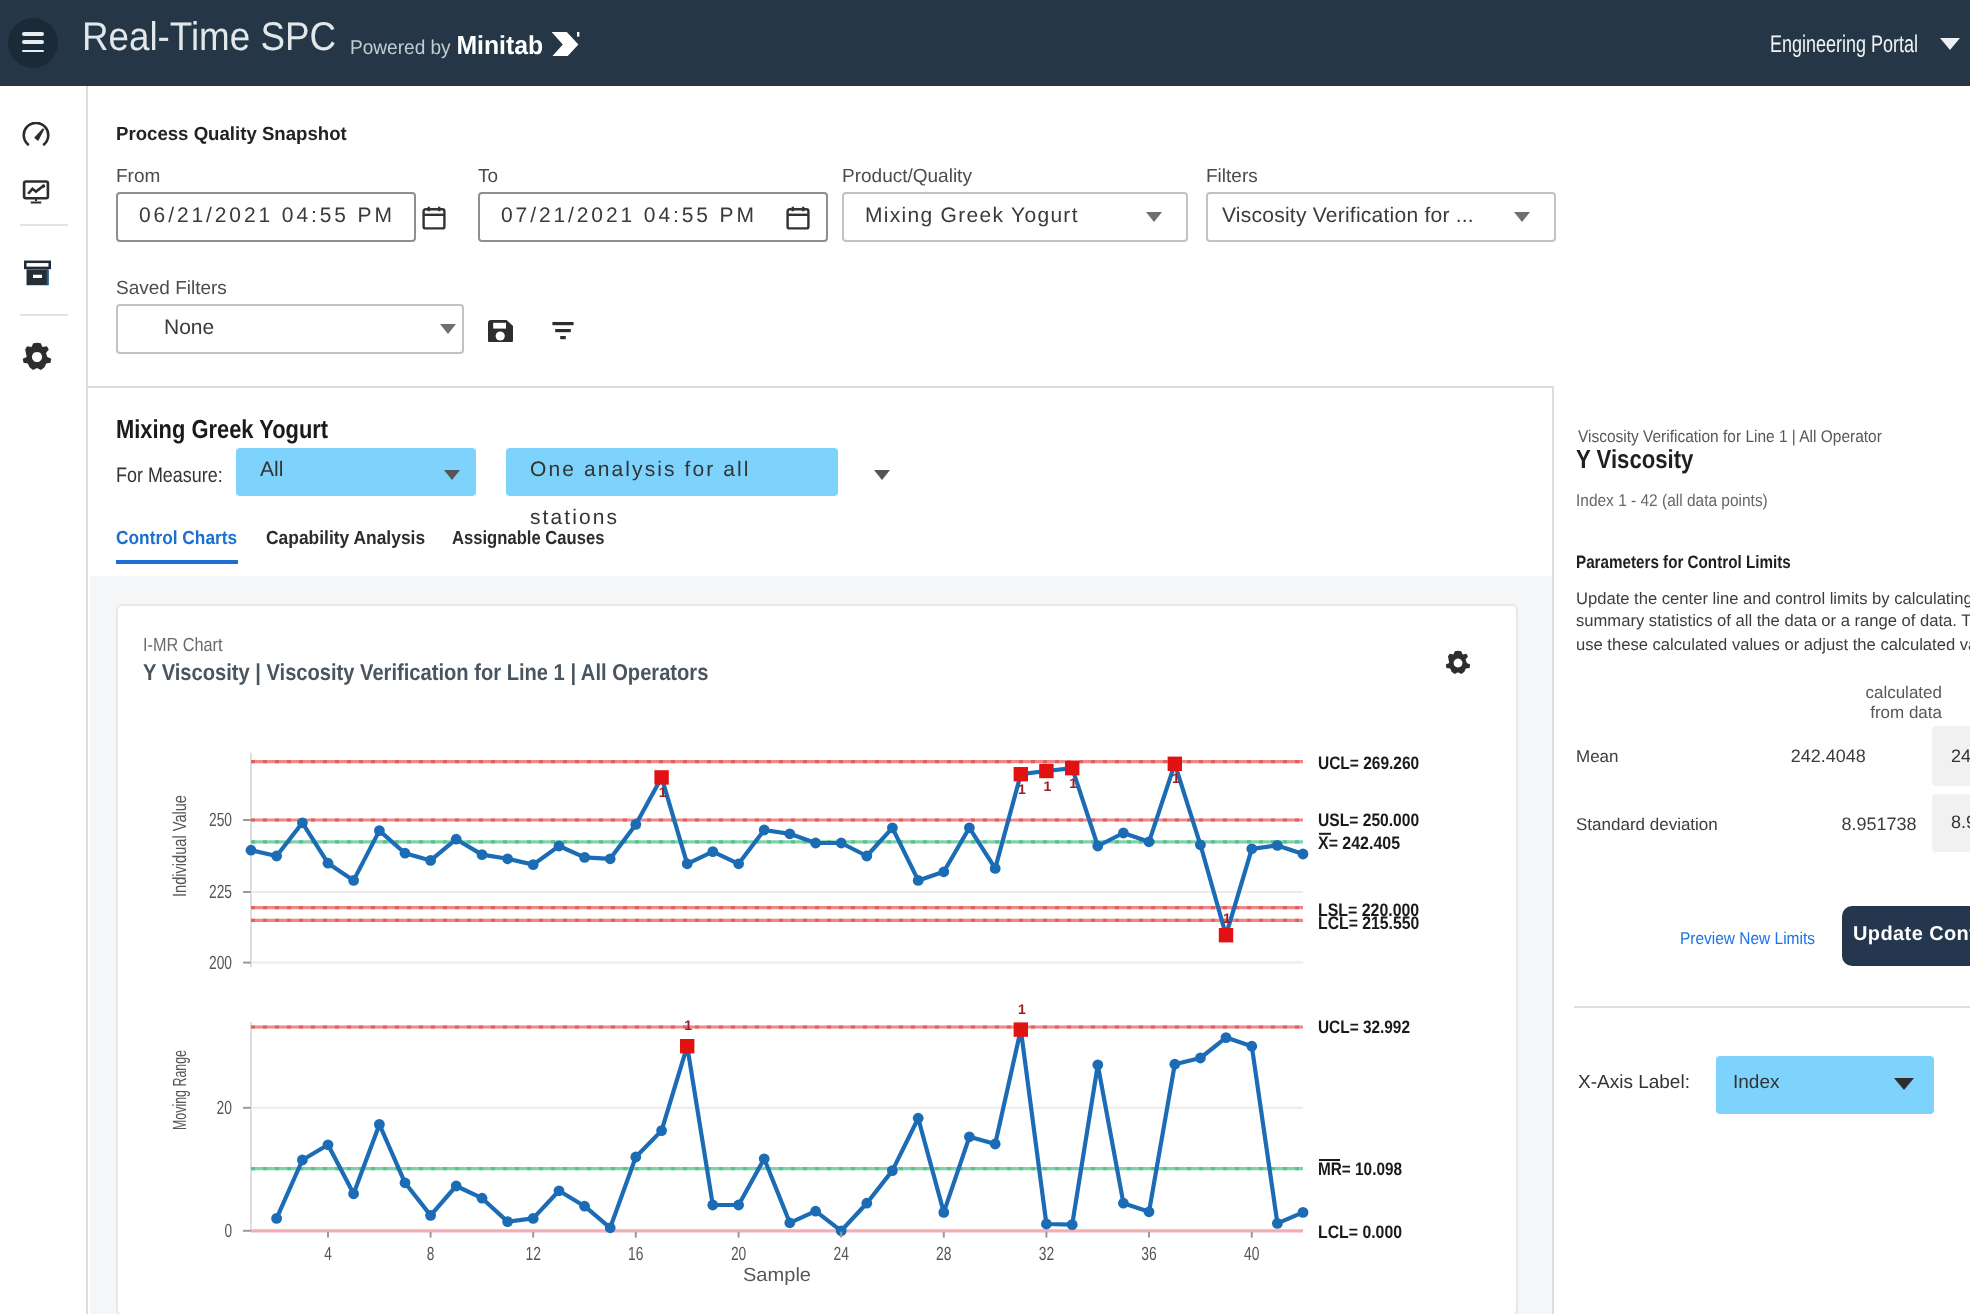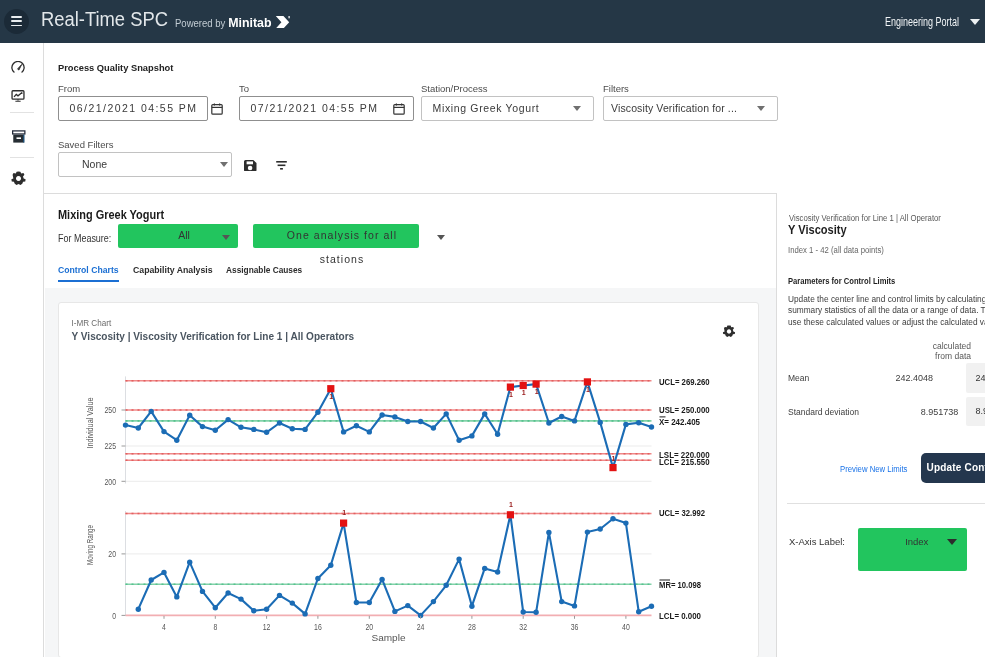--- a/index.html
+++ b/index.html
@@ -17,21 +17,21 @@
 .sdiv{left:10px;width:24px;height:1px;background:#e2e2e2;}
 #vdiv{left:44px;top:192.5px;width:941px;height:1px;background:#dcdcdc;}
 #rpanel{left:776px;top:193px;width:209px;height:464px;background:#fff;border-left:1px solid #dcdcdc;}
 .flabel{font-size:9.5px;color:#4c4c4c;text-align:right;}
 .dinput{height:24.5px;border:1px solid #8f8f8f;border-radius:2px;background:#fff;font-size:10.5px;color:#3a3a3a;line-height:22.5px;padding-left:10.5px;letter-spacing:1.45px;}
 .sel{height:24.5px;border:1px solid #c2c2c2;border-radius:2px;background:#fff;font-size:10.5px;color:#3a3a3a;line-height:22.5px;}
 .arr{position:absolute;width:0;height:0;border-left:4.5px solid transparent;border-right:4.5px solid transparent;border-top:5px solid #707070;}
 #pqs{left:58px;top:62px;font-size:9.5px;font-weight:bold;color:#222;transform:scaleX(0.98);}
 #mgy{left:58px;top:206.5px;font-size:13px;font-weight:bold;color:#1a1a1a;transform:scaleX(0.842);}
 #formeasure{left:58px;top:231.8px;font-size:10.5px;color:#333;transform:scaleX(0.854);}
-.gsel{background:#22c55e;border:none;border-radius:2px;font-size:10.5px;color:#333;height:23.6px;line-height:23.6px;padding-left:12px;text-align:center;}
+.gsel{background:#7dd3fc;border:none;border-radius:2px;font-size:10.5px;color:#333;height:23.6px;line-height:23.6px;padding-left:12px;}
 .garr{position:absolute;width:0;height:0;border-left:4.5px solid transparent;border-right:4.5px solid transparent;border-top:5px solid #555;}
 .tab{font-size:9.5px;font-weight:bold;color:#2c2c2c;}
 #tabline{left:57.5px;top:280px;width:61px;height:2.4px;background:#1b6fd3;}
 #grayarea{left:45px;top:287.5px;width:731px;height:369.5px;background:#f5f6f7;}
 #card{left:58px;top:302px;width:701px;height:356px;background:#fff;border:1px solid #e7e7e7;border-radius:3px;}
 #chart{position:absolute;left:57px;top:301px;}
 .csub{font:9.5px "Liberation Sans";fill:#6b6b6b;}
 .ctitle{font:bold 11.5px "Liberation Sans";fill:#4a5560;}
 .gear2{fill:#2e2e2e;}
 .axis{stroke:#dcdee2;stroke-width:1;}
@@ -110,21 +110,21 @@
   </svg>
 <div class="abs flabel" style="left:239px;top:82.5px">To</div>
 <div class="abs dinput" style="left:239px;top:96px;width:175px">07/21/2021 04:55 PM</div>
 <svg class="abs" style="left:393px;top:103px" width="12" height="12" viewBox="0 0 12 12">
     <g fill="none" stroke="#333" stroke-width="1.2">
       <rect x="0.8" y="1.6" width="10.4" height="9.6" rx="1"></rect>
       <path d="M0.8,4.4 L11.2,4.4"></path>
       <path d="M3.4,0.4 L3.4,2.6 M8.6,0.4 L8.6,2.6"></path>
     </g>
   </svg>
-<div class="abs flabel" style="left:421px;top:82.5px">Station/Process</div>
+<div class="abs flabel" style="left:421px;top:82.5px">Product/Quality</div>
 <div class="abs sel" style="left:421px;top:96px;width:173px;padding-left:10.5px;letter-spacing:0.65px">Mixing Greek Yogurt</div>
 <div class="abs arr" style="left:573px;top:106px"></div>
 <div class="abs flabel" style="left:603px;top:82.5px">Filters</div>
 <div class="abs sel" style="left:603px;top:96px;width:175px;padding-left:7px;letter-spacing:0.12px">Viscosity Verification for ...</div>
 <div class="abs arr" style="left:757px;top:106px"></div>
 <div class="abs flabel" style="left:58px;top:138.5px">Saved Filters</div>
 <div class="abs sel" style="left:58px;top:152px;width:174px;padding-left:23px">None</div>
 <div class="abs arr" style="left:220px;top:162px"></div>
 <svg class="abs" style="left:244px;top:159.5px" width="12.5" height="11.5" viewBox="0 0 12.5 11.5">
     <path d="M1.5,0 L9.3,0 12.5,3 12.5,10 Q12.5,11.5 11,11.5 L1.5,11.5 Q0,11.5 0,10 L0,1.5 Q0,0 1.5,0 Z" fill="#2d2d2d"></path>
@@ -344,13 +344,13 @@
 <div class="abs rp-body" style="left:788px;top:373px">Mean</div>
 <div class="abs rp-body" style="left:870px;top:373px;width:88.3px;text-align:center;font-size:9px">242.4048</div>
 <div class="abs ginput" style="left:966px;top:362.7px;width:62px;height:30px;line-height:30px;padding-left:9.5px">242.40</div>
 <div class="abs rp-body" style="left:788px;top:407px">Standard deviation</div>
 <div class="abs rp-body" style="left:870px;top:407px;width:88.3px;text-align:right;font-size:9px">8.951738</div>
 <div class="abs ginput" style="left:966px;top:396.5px;width:62px;height:29px;line-height:29px;padding-left:9.5px">8.9517</div>
 <div class="abs sx" id="preview">Preview New Limits</div>
 <div class="abs" id="updatebtn">Update Control Limits</div>
 <div class="abs" id="rdiv"></div>
 <div class="abs sx" style="left:789px;top:535.5px;font-size:9.5px;color:#333">X-Axis Label:</div>
-<div class="abs gsel" style="left:858px;top:527.5px;width:109px;height:43px;line-height:27.6px;padding-left:8.5px;font-size:9.5px">Index</div>
+<div class="abs gsel" style="left:858px;top:527.5px;width:109px;height:29px;line-height:27.6px;padding-left:8.5px;font-size:9.5px">Index</div>
 <div class="abs" style="left:946.5px;top:538.5px;width:0;height:0;border-left:5px solid transparent;border-right:5px solid transparent;border-top:6px solid #2d2d2d"></div>
 </body></html>

